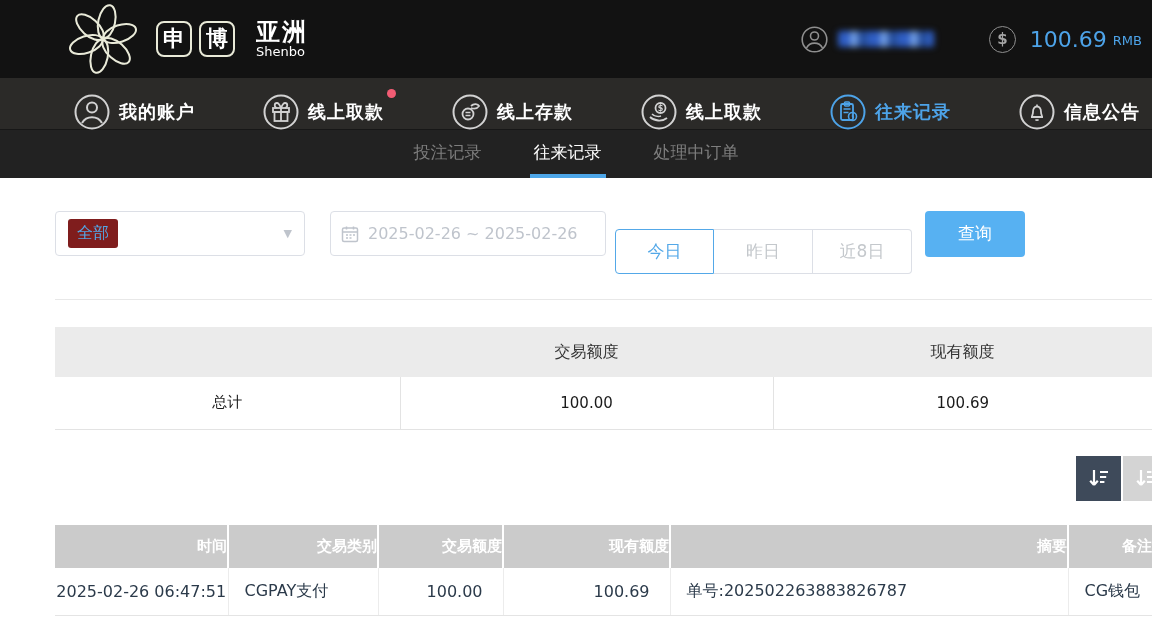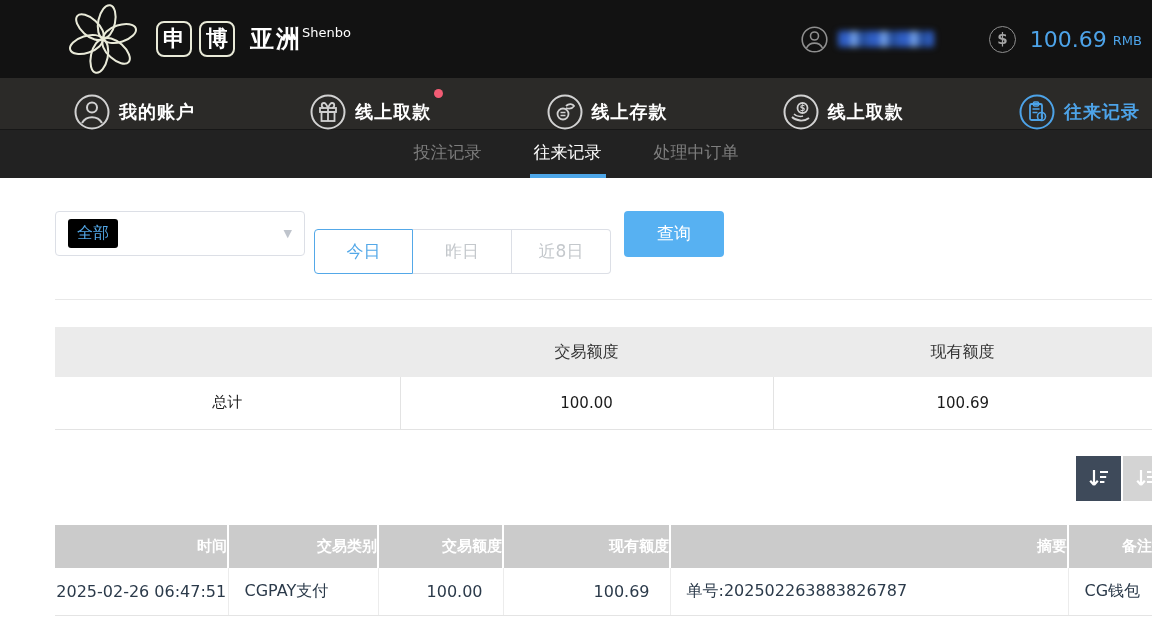--- a/index.html
+++ b/index.html
@@ -6,21 +6,21 @@
   html,body { width:1152px; height:631px; overflow:hidden; background:#fff;
     font-family:"DejaVu Sans","Liberation Sans",sans-serif; }
 
   
   .top-header { height:78px; background:#121212; display:flex; align-items:center; position:relative; }
   .logo-wrap { display:flex; align-items:center; margin-left:60px; }
   .logo-flower { margin-right:10px; }
   .logo-char { width:36px; height:36px; border:2px solid #e9ead8; border-radius:8px;
     color:#fff; font-size:22px; font-weight:bold; display:flex; align-items:center; justify-content:center;
     margin-right:7px; }
-  .logo-region { display:flex; margin-left:8px; }
+  .logo-region { display:flex; flex-direction:column; margin-left:14px; }
   .logo-region .cn { color:#fff; font-size:24px; font-weight:bold; letter-spacing:2px; line-height:26px;}
   .logo-region .en { color:#fff; font-size:13px; line-height:14px; }
   .hdr-right { position:absolute; right:10px; top:0; height:78px; display:flex; align-items:center; }
   .hdr-user { display:flex; align-items:center; margin-right:55px; }
   .blur-name { width:96px; height:16px; margin-left:10px; border-radius:2px;
     background:repeating-linear-gradient(90deg,#2f5ec4 0 12px,#6e9ae0 12px 20px,#274f9e 20px 30px);
     filter:blur(3px); }
   .hdr-wallet { display:flex; align-items:center; }
   .coin-circle { width:27px; height:27px; border:1.6px solid #8f8f8f; border-radius:50%;
     color:#a5a5a5; font-size:15px; font-weight:bold; display:flex; align-items:center; justify-content:center; }
@@ -38,21 +38,21 @@
   
   .sub-tabs { height:48px; background:#222; display:flex; justify-content:center; }
   .tab { height:100%; display:flex; align-items:center; padding:0 4px; margin:0 22px;
     color:#7e7e7e; font-size:17px; cursor:pointer; border-bottom:4px solid transparent; }
   .tab.active { color:#fff; border-bottom-color:#4da6e8; }
 
   
   .filter-row { display:flex; align-items:center; margin:15px 0 0 55px; }
   .sel-box { width:250px; height:45px; border:1px solid #dcdfe6; border-radius:4px;
     display:flex; align-items:center; padding:0 12px; position:relative; cursor:pointer; background:#fff; }
-  .sel-tag { background:#000000; color:#53a8e8; font-size:16px; padding:4px 9px; border-radius:3px;font-family:Liberation Serif, serif; }
+  .sel-tag { background:#7f1d1d; color:#53a8e8; font-size:16px; padding:4px 9px; border-radius:3px;font-family:Liberation Serif, serif; }
   .sel-caret { position:absolute; right:12px; color:#bfc4cc; font-size:11px; }
   .date-box { width:276px; height:45px; border:1px solid #dcdfe6; border-radius:4px;
     display:flex; align-items:center; padding:0 10px; margin-left:25px; background:#fff; cursor:pointer; }
   .date-text { color:#bfc4cc; font-size:16px; margin-left:9px; white-space:nowrap; }
   .quick-group { display:flex; margin-left:9px; }
   .qbtn { width:99px; height:45px; background:#fff; border:1px solid #dcdfe6; border-left-width:0;
     color:#c4c8cc; font-size:17px; display:flex; align-items:center; justify-content:center; cursor:pointer;margin-top:36px; }
   .qbtn:first-child { border-left-width:1px; border-radius:4px 0 0 4px; }
   .qbtn:last-child { border-radius:0 4px 4px 0; }
   .qbtn.active { color:#53a8e8; border:1px solid #53a8e8; }
@@ -182,34 +182,51 @@
       <circle cx="18" cy="18" r="16.5" fill="none" stroke="#4da3e8" stroke-width="2"></circle>
       <rect x="11" y="10" width="12" height="16" rx="1.5" fill="none" stroke="#4da3e8" stroke-width="1.8"></rect>
       <rect x="14.5" y="8" width="5" height="4" rx="1" fill="none" stroke="#4da3e8" stroke-width="1.6"></rect>
       <path d="M13.5 15 h7 M13.5 18.5 h5" stroke="#4da3e8" stroke-width="1.5"></path>
       <circle cx="22.5" cy="22.5" r="4" fill="none" stroke="#4da3e8" stroke-width="1.6"></circle>
       <path d="M22.5 20.5 v2 l1.5 1" fill="none" stroke="#4da3e8" stroke-width="1.4"></path>
     </svg>
     <span class="lbl">往来记录</span>
   </div>
 
+  <div class="nav-item">
+    <svg width="36" height="36" viewBox="0 0 36 36">
+      <circle cx="18" cy="18" r="16.5" fill="none" stroke="#d2d2d2" stroke-width="2"></circle>
+      <path d="M12 23 h12 M13 23 c0-2 1-2.5 1-5 c0-3 1.5-5.5 4-5.5 s4 2.5 4 5.5 c0 2.5 1 3 1 5" fill="none" stroke="#d2d2d2" stroke-width="1.8"></path>
+      <path d="M16.5 25.5 a1.8 1.8 0 0 0 3 0" fill="none" stroke="#d2d2d2" stroke-width="1.6"></path>
+      <path d="M18 12.5 v-2" stroke="#d2d2d2" stroke-width="1.6"></path>
+    </svg>
+    <span class="lbl">信息公告</span>
+  </div>
 </div>
 
 <div class="sub-tabs">
   <div class="tab">投注记录</div>
   <div class="tab active">往来记录</div>
   <div class="tab">处理中订单</div>
 </div>
 
 <div class="filter-row">
   <div class="sel-box">
     <span class="sel-tag">全部</span>
     <span class="sel-caret">▼</span>
   </div>
 
+  <div class="date-box">
+    <svg width="18" height="18" viewBox="0 0 18 18">
+      <rect x="1.5" y="3" width="15" height="13.5" rx="1.5" fill="none" stroke="#bfc4cc" stroke-width="1.5"></rect>
+      <path d="M5.5 1.5 v3 M12.5 1.5 v3 M1.5 7 h15" stroke="#bfc4cc" stroke-width="1.5"></path>
+      <path d="M5 10 h2 M8.5 10 h2 M12 10 h2 M5 13 h2 M8.5 13 h2" stroke="#bfc4cc" stroke-width="1.3"></path>
+    </svg>
+    <span class="date-text">2025-02-26 ~ 2025-02-26</span>
+  </div>
 
   <div class="quick-group">
     <div class="qbtn active">今日</div>
     <div class="qbtn">昨日</div>
     <div class="qbtn">近8日</div>
   </div>
 
   <button class="search-btn">查询</button>
 </div>
 

